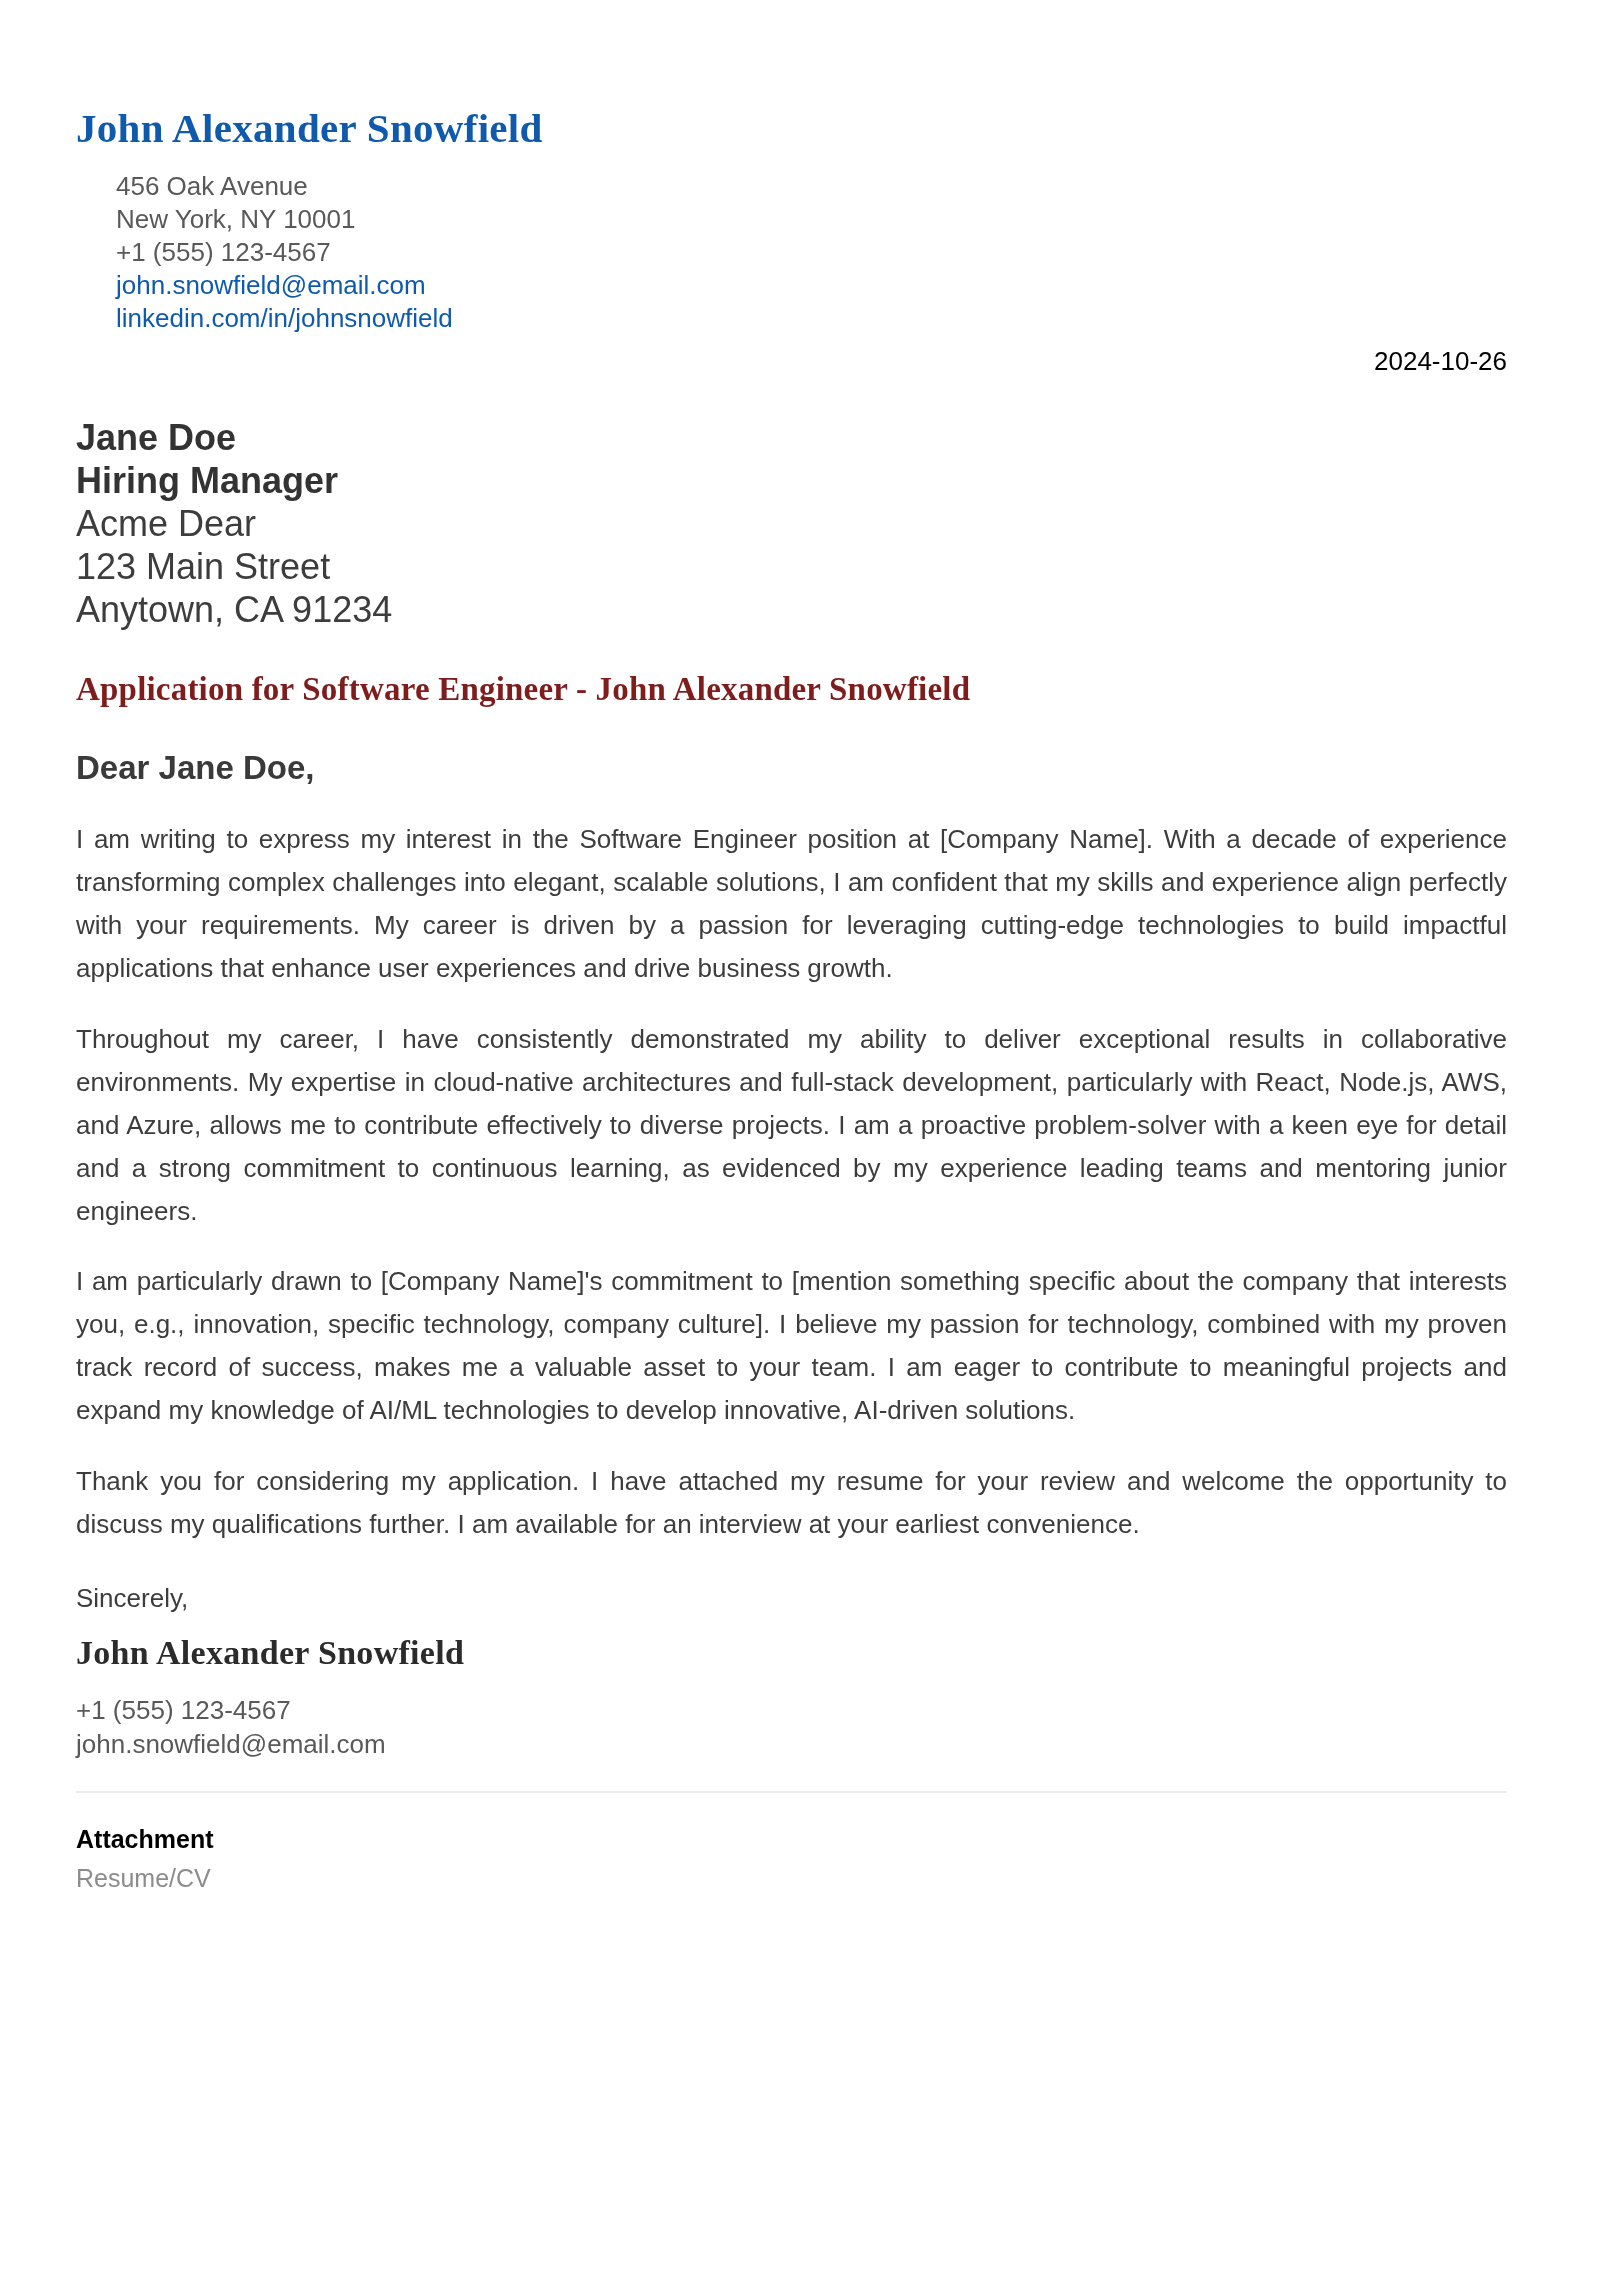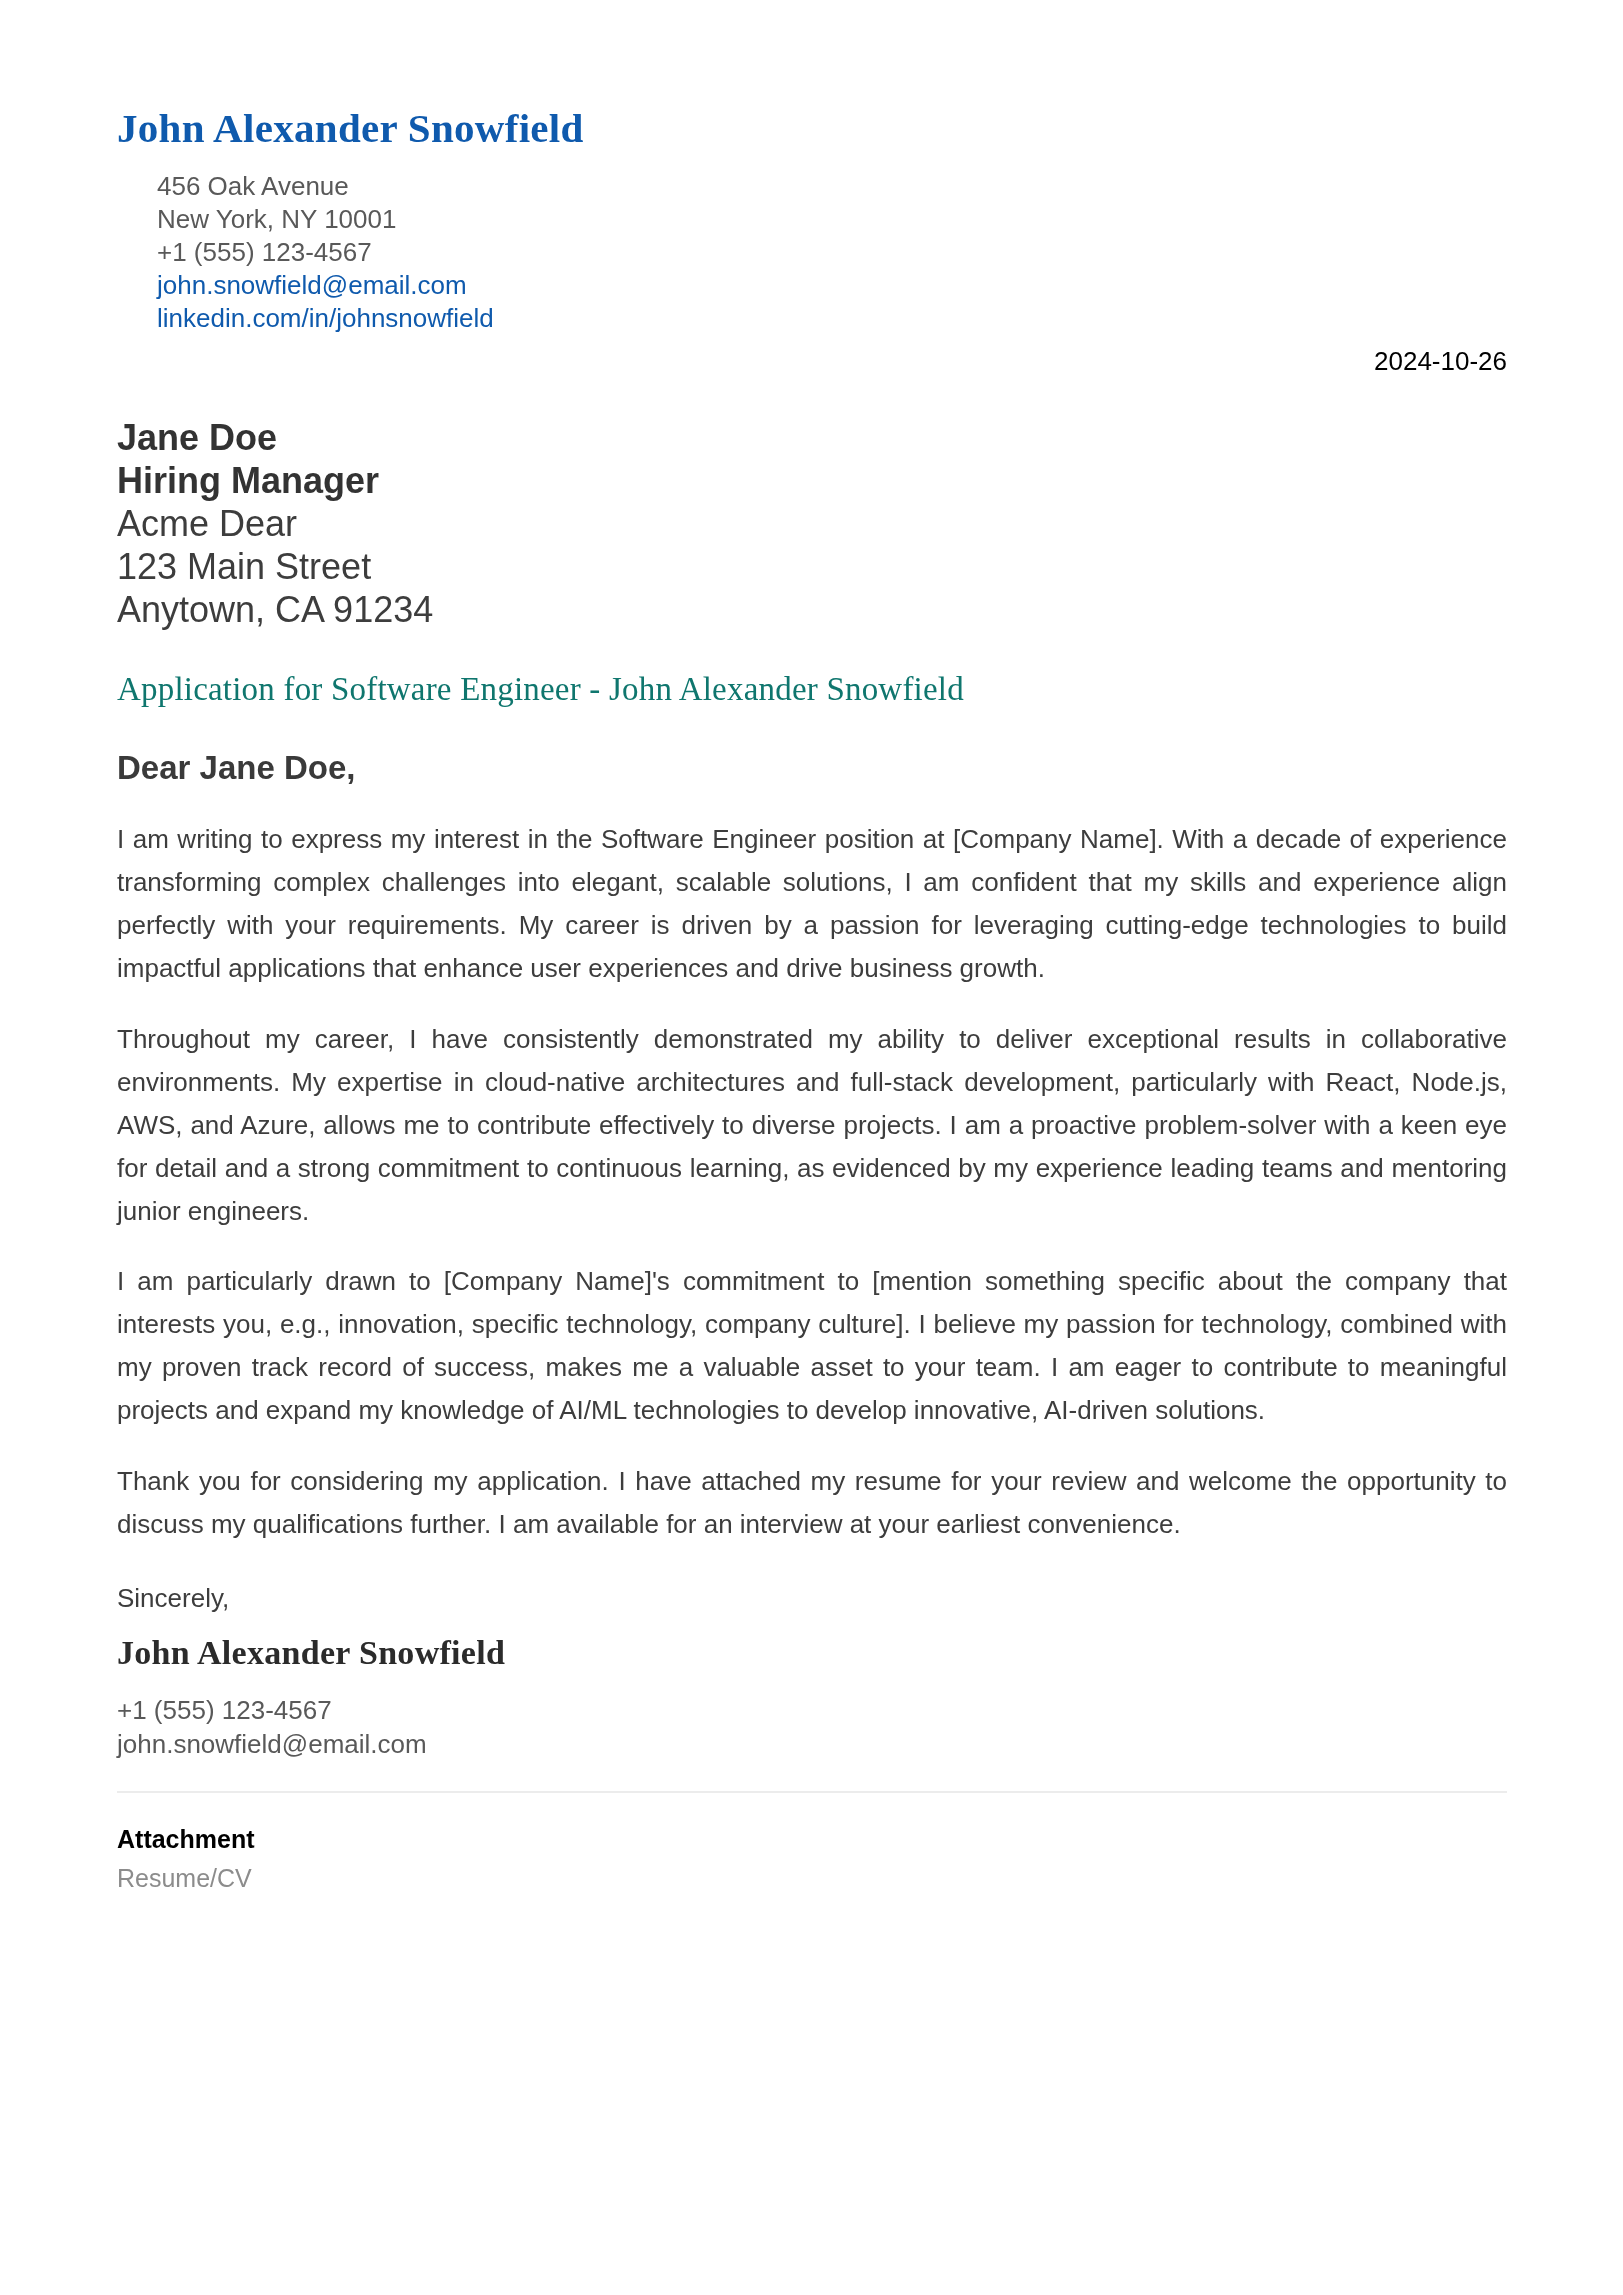--- a/index.html
+++ b/index.html
@@ -7,21 +7,21 @@
   body {
     width: 1623px;
     height: 2295px;
     position: relative;
     font-family: "Liberation Sans", sans-serif;
     -webkit-font-smoothing: antialiased;
   }
   .page {
     position: absolute;
     inset: 0;
-    padding: 105px 116px 0 117px;
+    padding: 105px 116px 0 76px;
     background: #ffffff;
   }
   
   .sender-name {
     font-family: "Liberation Serif", "DejaVu Serif", serif;
     font-weight: 700;
     font-size: 41px;
     line-height: 1.15;
     color: #0f5aad;
     letter-spacing: 0.3px;
@@ -51,24 +51,24 @@
     margin-top: 38px;
     font-size: 36px;
     line-height: 43px;
     color: #3d3d3d;
   }
   .recipient .strong { font-weight: 700; color: #333333; }
   
   .subject {
     margin-top: 39px;
     font-family: "Liberation Serif", "DejaVu Serif", serif;
-    font-weight: 400;
+    font-weight: 700;
     font-size: 33px;
     line-height: 1.2;
-    color: #0f766e;
+    color: #7f1d1d;
     letter-spacing: 0.2px;
   }
   .salutation {
     margin-top: 41px;
     font-size: 33px;
     line-height: 33px;
     font-weight: 600;
     color: #3a3a3a;
   }
   

